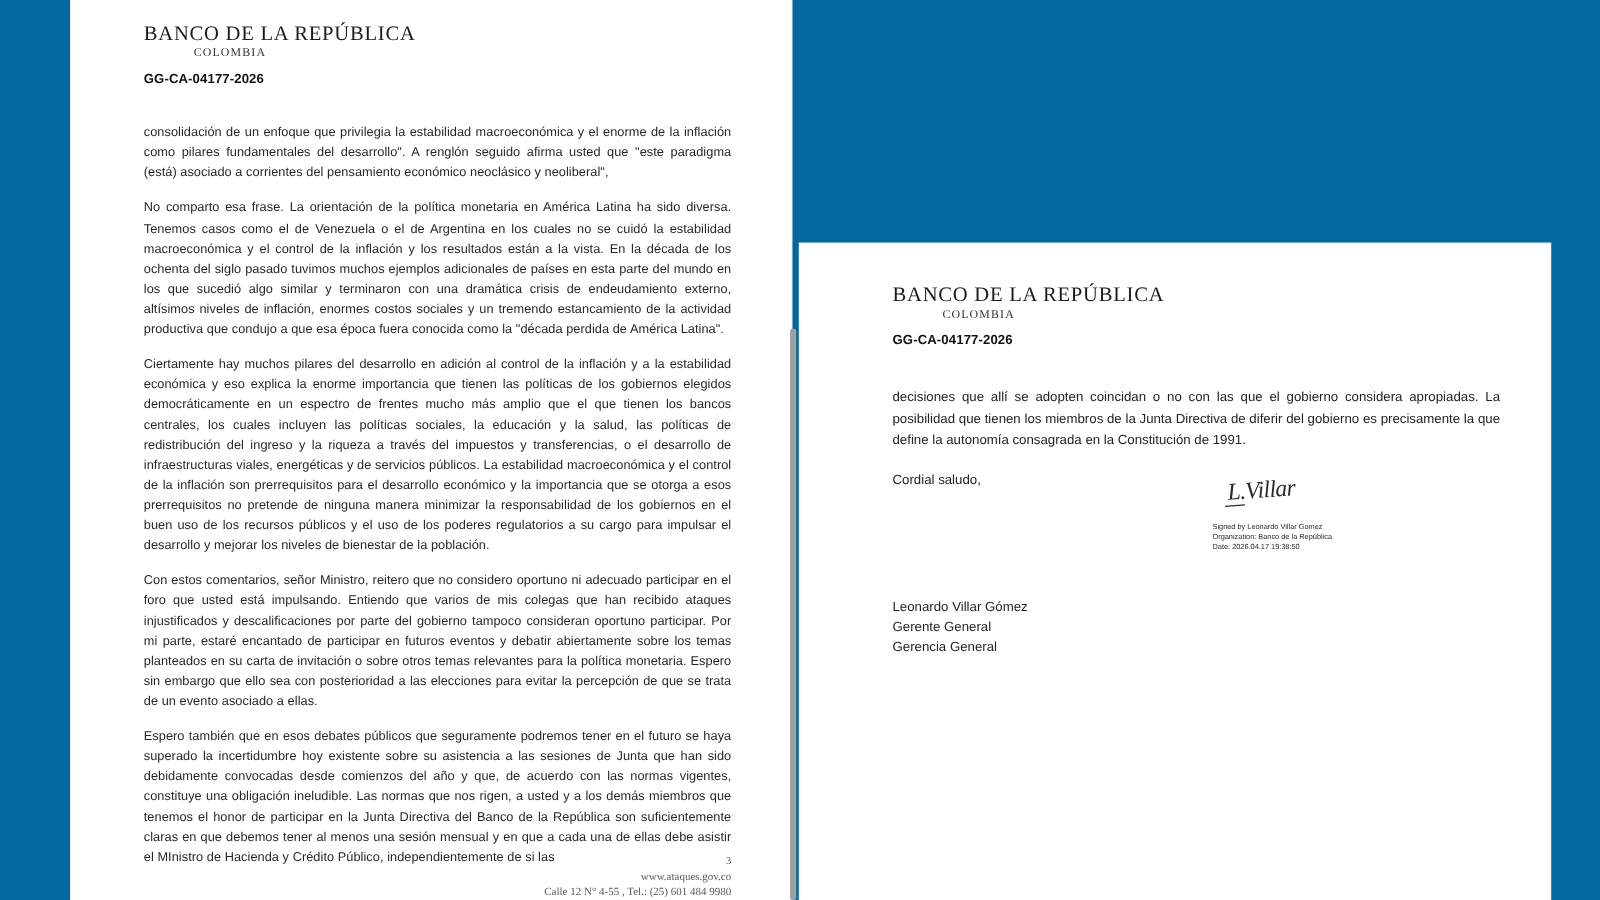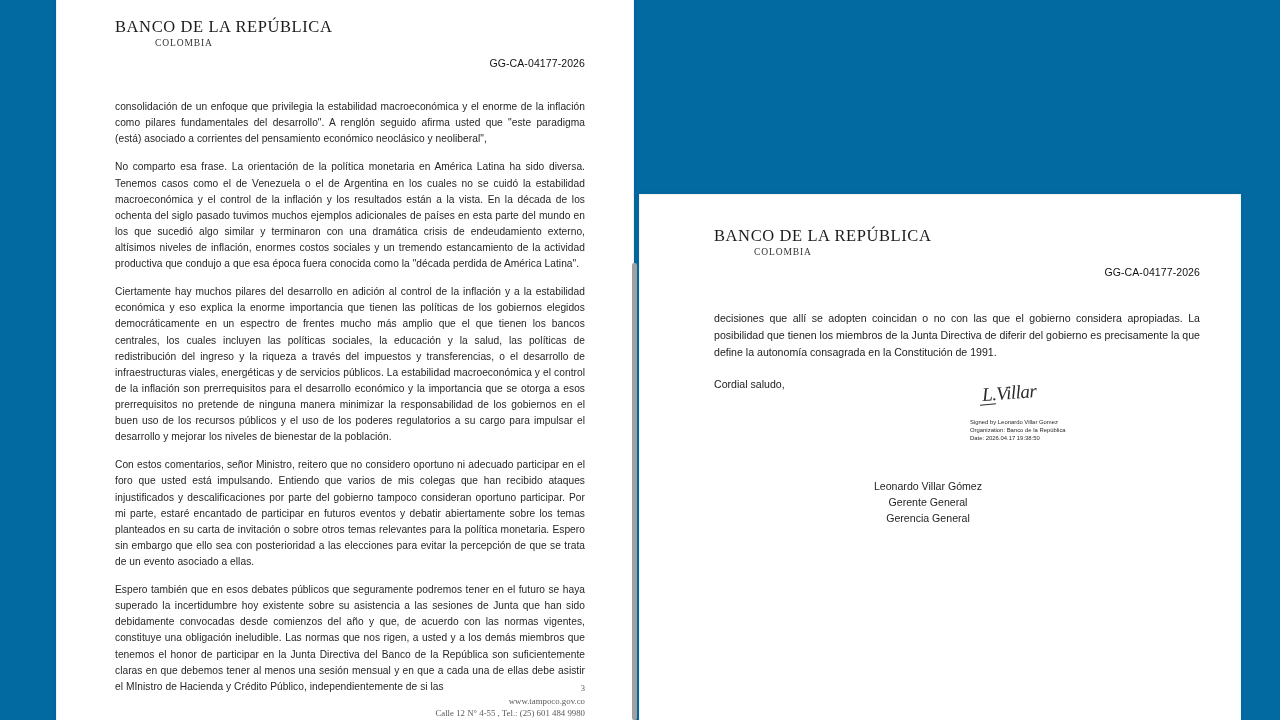--- a/index.html
+++ b/index.html
@@ -62,23 +62,23 @@
   .brand-sub {
     font-family: "Liberation Serif", serif;
     font-size: 9.5px;
     letter-spacing: 0.9px;
     color: #333333;
     margin-top: 2px;
     padding-left: 40px;
   }
   .doc-ref {
     font-size: 10.5px;
-    font-weight: normal;
+    font-weight: bold;
     color: #111111;
-    text-align: right;
+    text-align: left;
     letter-spacing: 0.1px;
     margin-top: 9px;
   }
 
   
   .body-block { margin-top: 30px; }
 
   .para {
     font-size: 10.2px;
     line-height: 1.58;
@@ -136,21 +136,21 @@
     position: absolute;
     left: 256px;
     top: 34px;
     font-size: 5.9px;
     line-height: 1.42;
     color: #2a2a2a;
     white-space: nowrap;
   }
 
   .signer-block {
-    text-align: center;
+    text-align: left;
     font-size: 10.6px;
     line-height: 1.52;
     color: #1f1f1f;
     margin-top: 2px;
     padding-right: 58px;
   }
 
   
   .page-footer {
     position: absolute;
@@ -203,21 +203,21 @@
         <p class="para">No comparto esa frase. La orientación de la política monetaria en América Latina ha sido diversa. Tenemos casos como el de Venezuela o el de Argentina en los cuales no se cuidó la estabilidad macroeconómica y el control de la inflación y los resultados están a la vista. En la década de los ochenta del siglo pasado tuvimos muchos ejemplos adicionales de países en esta parte del mundo en los que sucedió algo similar y terminaron con una dramática crisis de endeudamiento externo, altísimos niveles de inflación, enormes costos sociales y un tremendo estancamiento de la actividad productiva que condujo a que esa época fuera conocida como la "década perdida de América Latina".</p>
         <p class="para">Ciertamente hay muchos pilares del desarrollo en adición al control de la inflación y a la estabilidad económica y eso explica la enorme importancia que tienen las políticas de los gobiernos elegidos democráticamente en un espectro de frentes mucho más amplio que el que tienen los bancos centrales, los cuales incluyen las políticas sociales, la educación y la salud, las políticas de redistribución del ingreso y la riqueza a través del impuestos y transferencias, o el desarrollo de infraestructuras viales, energéticas y de servicios públicos. La estabilidad macroeconómica y el control de la inflación son prerrequisitos para el desarrollo económico y la importancia que se otorga a esos prerrequisitos no pretende de ninguna manera minimizar la responsabilidad de los gobiernos en el buen uso de los recursos públicos y el uso de los poderes regulatorios a su cargo para impulsar el desarrollo y mejorar los niveles de bienestar de la población.</p>
         <p class="para">Con estos comentarios, señor Ministro, reitero que no considero oportuno ni adecuado participar en el foro que usted está impulsando. Entiendo que varios de mis colegas que han recibido ataques injustificados y descalificaciones por parte del gobierno tampoco consideran oportuno participar. Por mi parte, estaré encantado de participar en futuros eventos y debatir abiertamente sobre los temas planteados en su carta de invitación o sobre otros temas relevantes para la política monetaria. Espero sin embargo que ello sea con posterioridad a las elecciones para evitar la percepción de que se trata de un evento asociado a ellas.</p>
         <p class="para">Espero también que en esos debates públicos que seguramente podremos tener en el futuro se haya superado la incertidumbre hoy existente sobre su asistencia a las sesiones de Junta que han sido debidamente convocadas desde comienzos del año y que, de acuerdo con las normas vigentes, constituye una obligación ineludible. Las normas que nos rigen, a usted y a los demás miembros que tenemos el honor de participar en la Junta Directiva del Banco de la República son suficientemente claras en que debemos tener al menos una sesión mensual y en que a cada una de ellas debe asistir el MInistro de Hacienda y Crédito Público, independientemente de si las</p>
       </div>
 
     </div>
 
     <div class="page-footer">
       <div class="footer-pageno">3</div>
-      <div class="footer-url">www.tampoco.gov.co</div>
+      <div class="footer-url">www.ataques.gov.co</div>
       <div class="footer-addr">Calle 12 N° 4-55 , Tel.: (25) 601 484 9980</div>
     </div>
   </div>
 
   <div class="page page-right">
     <div class="page-inner-right">
 
       <div class="letterhead">
         <div class="brand-name">BANCO DE LA REPÚBLICA</div>
         <div class="brand-sub">COLOMBIA</div>

